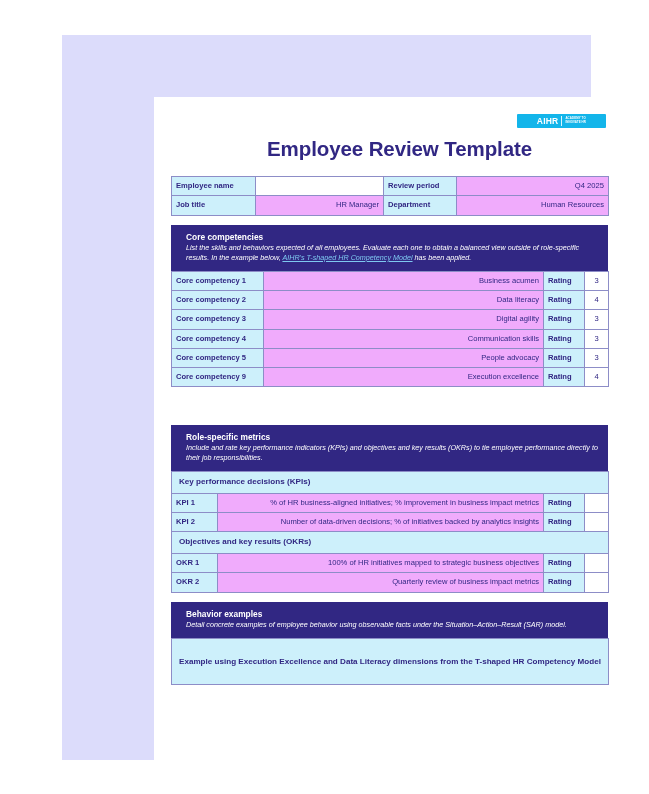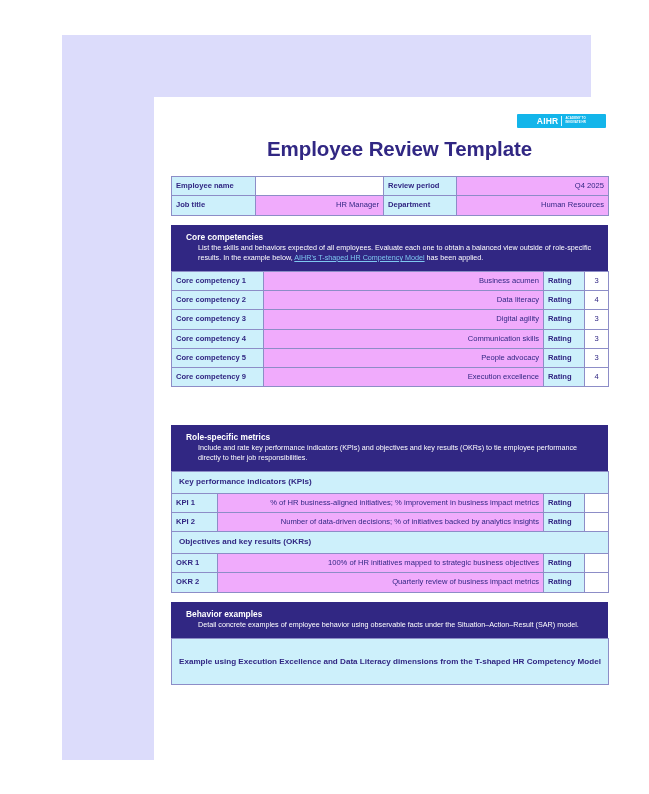--- a/index.html
+++ b/index.html
@@ -109,22 +109,22 @@
     padding: 6px 8px 7px 14px;
     border: 0.8px solid #312783;
   }
   .sec-head .sec-title {
     font-size: 8.4px;
     font-weight: bold;
     margin-bottom: 1px;
   }
   .sec-head .sec-desc {
     font-size: 7.2px;
+    font-style: italic;
     line-height: 1.38;
-    margin-left: 12px;
   }
   .sec-head .sec-desc a {
     color: #7ec8f0;
     text-decoration: underline;
   }
 
   .subhead td {
     background: #cdf0fb;
     font-weight: bold;
     font-size: 8.1px;
@@ -244,21 +244,21 @@
       </div>
       <table class="tbl">
         <colgroup>
           <col style="width:46px">
             <col style="width:326px">
             <col style="width:41px">
             <col style="width:24px">
         </colgroup>
         <tbody>
           <tr class="subhead">
-            <td colspan="4">Key performance indicators (KPIs)</td>
+            <td colspan="4">Key performance decisions (KPIs)</td>
           </tr>
           <tr>
             <td class="lbl">KPI 1</td>
             <td class="val">% of HR business-aligned initiatives; % improvement in business impact metrics</td>
             <td class="rating-lbl">Rating</td>
             <td class="rating-val">&nbsp;</td>
           </tr>
           <tr>
             <td class="lbl">KPI 2</td>
             <td class="val">Number of data-driven decisions; % of initiatives backed by analytics insights</td>

